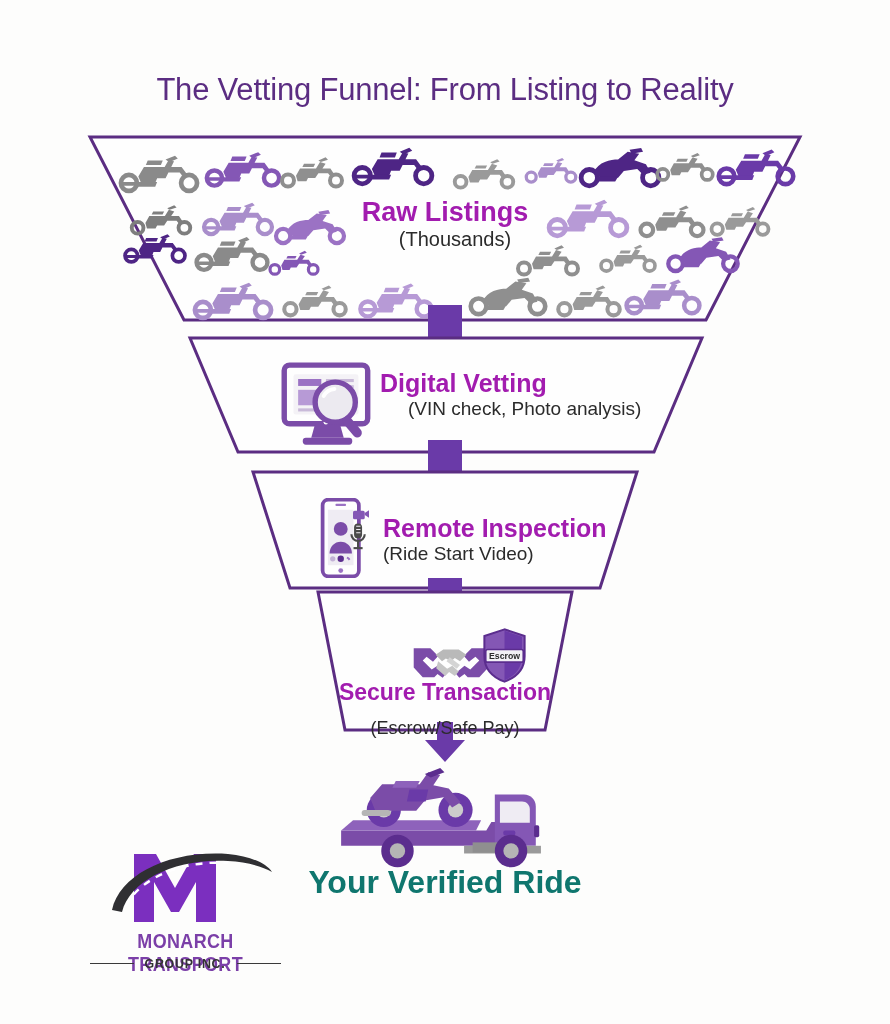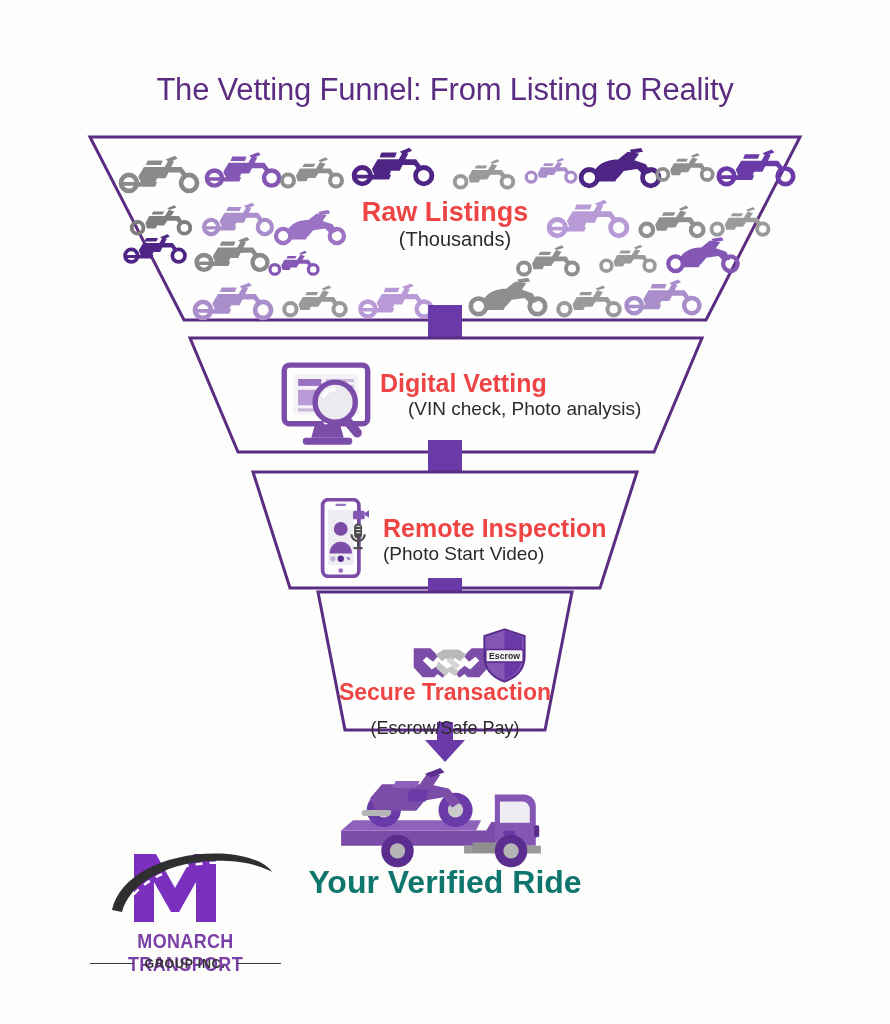--- a/index.html
+++ b/index.html
@@ -47,21 +47,21 @@
   }
 
   
   .stage-label {
     position: absolute;
     pointer-events: none;
   }
   .stage-title {
     font-size: 25px;
     font-weight: bold;
-    color: #ef4444;
+    color: #a21caf;
     line-height: 1.05;
     white-space: nowrap;
     font-family: "Liberation Sans", sans-serif;
   }
   .stage-sub {
     font-size: 19px;
     font-weight: normal;
     color: #2b2b2b;
     line-height: 1.15;
     white-space: nowrap;
@@ -351,21 +351,21 @@
     <div class="stage-sub">(Thousands)</div>
   </div>
 
   <div class="stage-label" id="label-digital">
     <div class="stage-title">Digital Vetting</div>
     <div class="stage-sub">(VIN check, Photo analysis)</div>
   </div>
 
   <div class="stage-label" id="label-remote">
     <div class="stage-title">Remote Inspection</div>
-    <div class="stage-sub">(Photo Start Video)</div>
+    <div class="stage-sub">(Ride Start Video)</div>
   </div>
 
   <div class="stage-label" id="label-secure">
     <div class="stage-title">Secure Transaction</div>
     <div class="stage-sub">(Escrow/Safe Pay)</div>
   </div>
 
   <div class="final-text">Your Verified Ride</div>
 
   <div id="logo">

